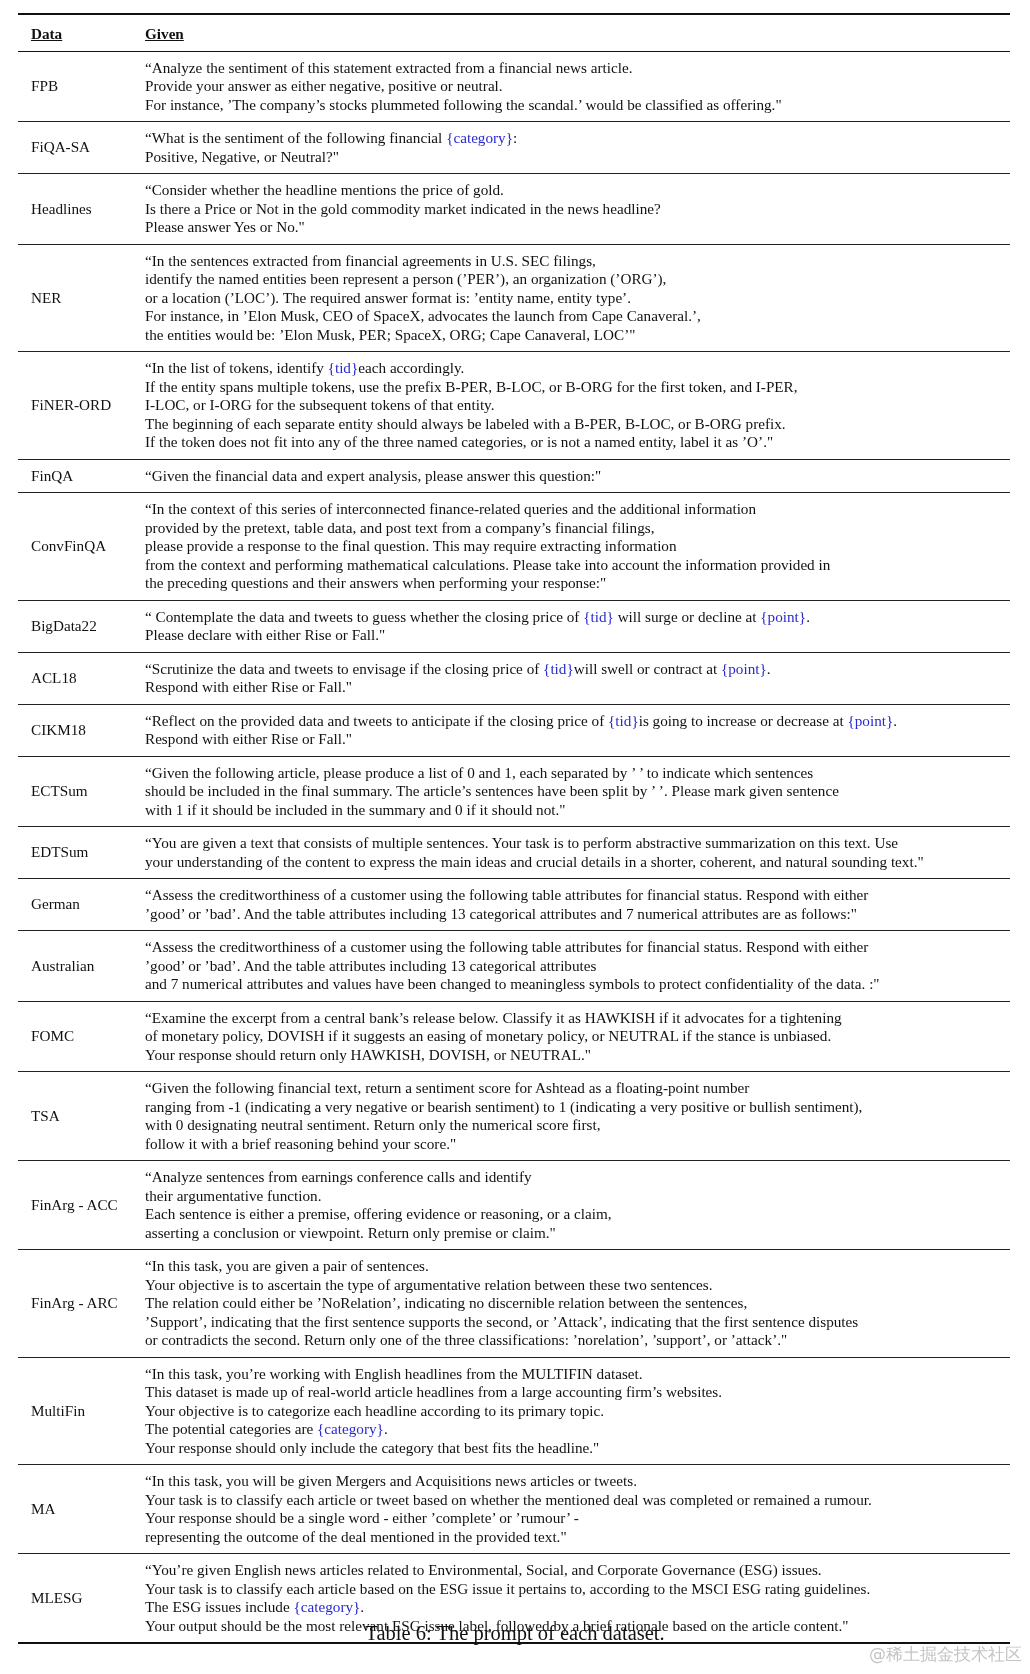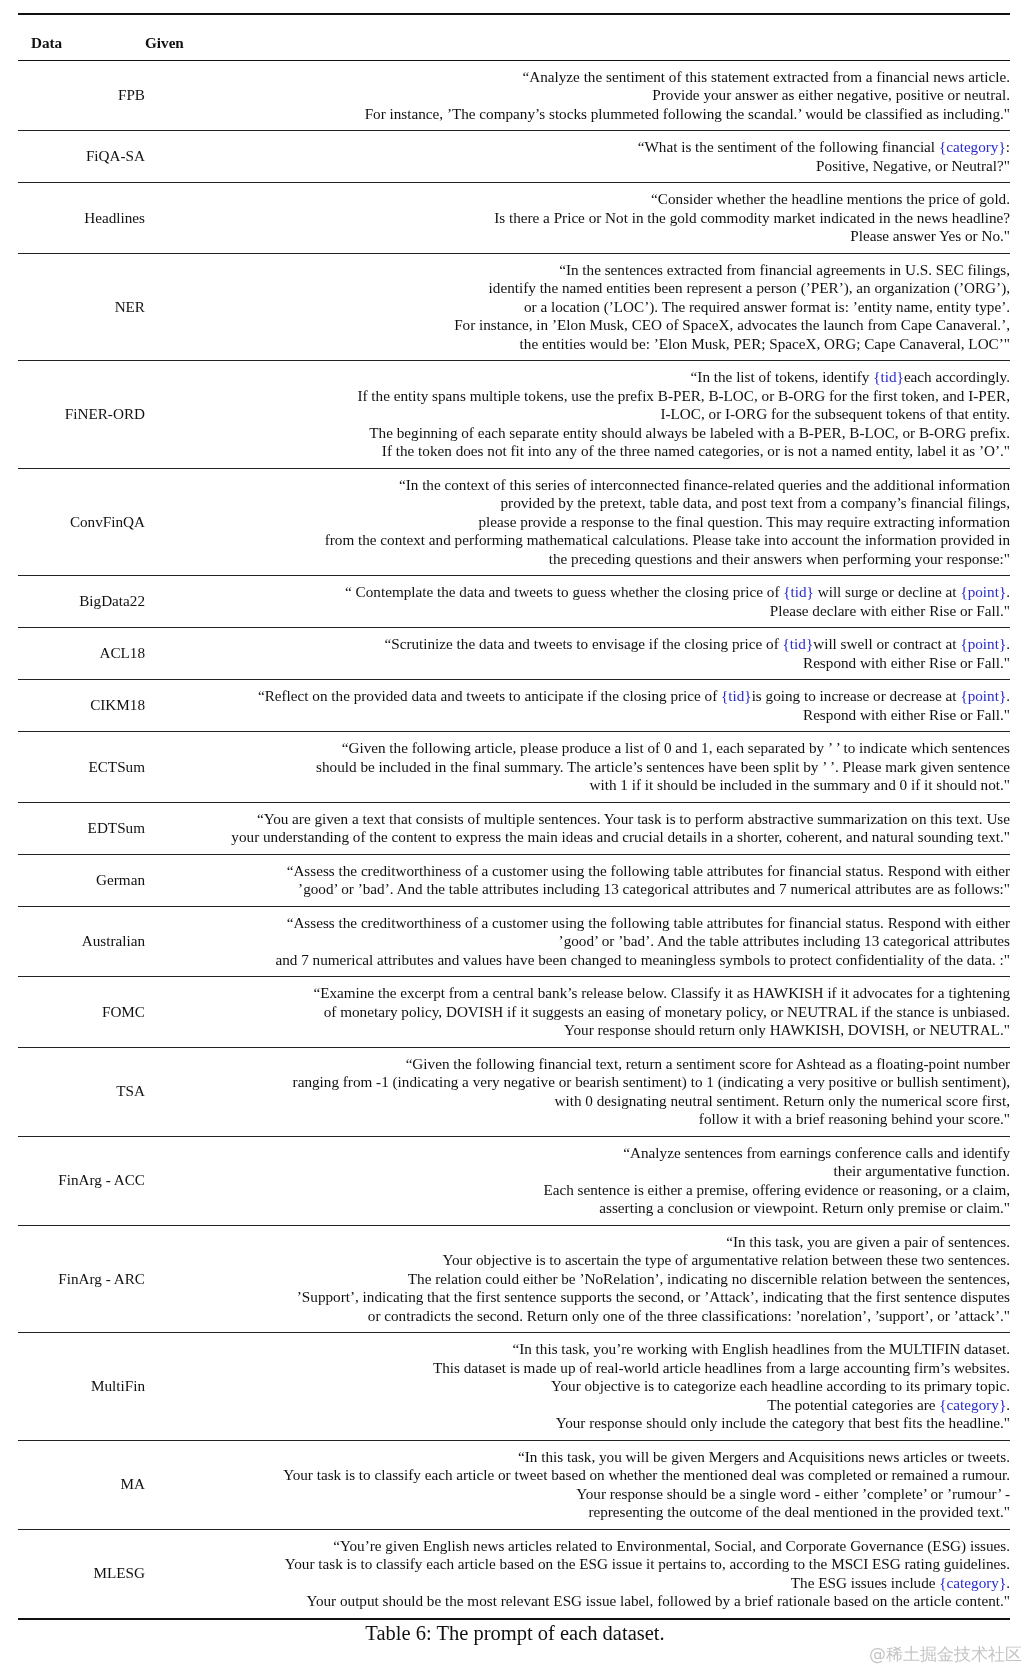--- a/index.html
+++ b/index.html
@@ -10,26 +10,27 @@
   }
   .table-wrap { position: absolute; left: 18px; top: 13px; width: 992px; }
   table { border-collapse: collapse; width: 100%; table-layout: fixed; }
   col.c-data { width: 127px; }
   th, td {
     text-align: left; vertical-align: middle;
     font-size: 15.2px; line-height: 18.5px;
     padding: 0;
   }
   thead th {
-    font-weight: bold; padding-top: 19px; padding-bottom: 7px;
+    font-weight: bold; padding-top: 10px; padding-bottom: 7px;
     border-top: 2.2px solid #111;
     border-bottom: 1.6px solid #111;
+    text-decoration: underline;
   }
   th.h-data, td.cell-data { padding-left: 13px; }
-  tbody td { padding-top: 7px; padding-bottom: 7px; text-align: right; }
+  tbody td { padding-top: 7px; padding-bottom: 7px; }
   tbody tr { border-bottom: 1.6px solid #222; }
   tbody tr:last-child { border-bottom: 2.4px solid #111; }
   .line { display: block; white-space: nowrap; }
   .ph { color: #2a2ad0; }
   .caption {
     position: absolute; top: 1621px; left: 0; width: 1030px; text-align: center;
     font-size: 20.5px; line-height: 24px;
   }
   .watermark {
     position: absolute; top: 1643px; right: 8px;
@@ -50,21 +51,21 @@
         <th class="h-data">Data</th>
         <th class="h-prompt">Given</th>
       </tr>
     </thead>
     <tbody id="table-body">
         <tr>
           <td class="cell-data">FPB</td>
           <td class="cell-prompt">
             <span class="line"><span>“Analyze the sentiment of this statement extracted from a financial news article.</span></span>
             <span class="line"><span>Provide your answer as either negative, positive or neutral.</span></span>
-            <span class="line"><span>For instance, ’The company’s stocks plummeted following the scandal.’ would be classified as including."</span></span>
+            <span class="line"><span>For instance, ’The company’s stocks plummeted following the scandal.’ would be classified as offering."</span></span>
           </td>
         </tr>
         <tr>
           <td class="cell-data">FiQA-SA</td>
           <td class="cell-prompt">
             <span class="line"><span>“What is the sentiment of the following financial </span><span class="ph" style="color: rgb(42, 42, 208);">{category}</span><span>:</span></span>
             <span class="line"><span>Positive, Negative, or Neutral?"</span></span>
           </td>
         </tr>
         <tr>
@@ -86,20 +87,26 @@
           </td>
         </tr>
         <tr>
           <td class="cell-data">FiNER-ORD</td>
           <td class="cell-prompt">
             <span class="line"><span>“In the list of tokens, identify </span><span class="ph" style="color: rgb(42, 42, 208);">{tid}</span><span>each accordingly.</span></span>
             <span class="line"><span>If the entity spans multiple tokens, use the prefix B-PER, B-LOC, or B-ORG for the first token, and I-PER,</span></span>
             <span class="line"><span>I-LOC, or I-ORG for the subsequent tokens of that entity.</span></span>
             <span class="line"><span>The beginning of each separate entity should always be labeled with a B-PER, B-LOC, or B-ORG prefix.</span></span>
             <span class="line"><span>If the token does not fit into any of the three named categories, or is not a named entity, label it as ’O’."</span></span>
+          </td>
+        </tr>
+        <tr>
+          <td class="cell-data">FinQA</td>
+          <td class="cell-prompt">
+            <span class="line"><span>“Given the financial data and expert analysis, please answer this question:"</span></span>
           </td>
         </tr>
         <tr>
           <td class="cell-data">ConvFinQA</td>
           <td class="cell-prompt">
             <span class="line"><span>“In the context of this series of interconnected finance-related queries and the additional information</span></span>
             <span class="line"><span>provided by the pretext, table data, and post text from a company’s financial filings,</span></span>
             <span class="line"><span>please provide a response to the final question. This may require extracting information</span></span>
             <span class="line"><span>from the context and performing mathematical calculations. Please take into account the information provided in</span></span>
             <span class="line"><span>the preceding questions and their answers when performing your response:"</span></span>

